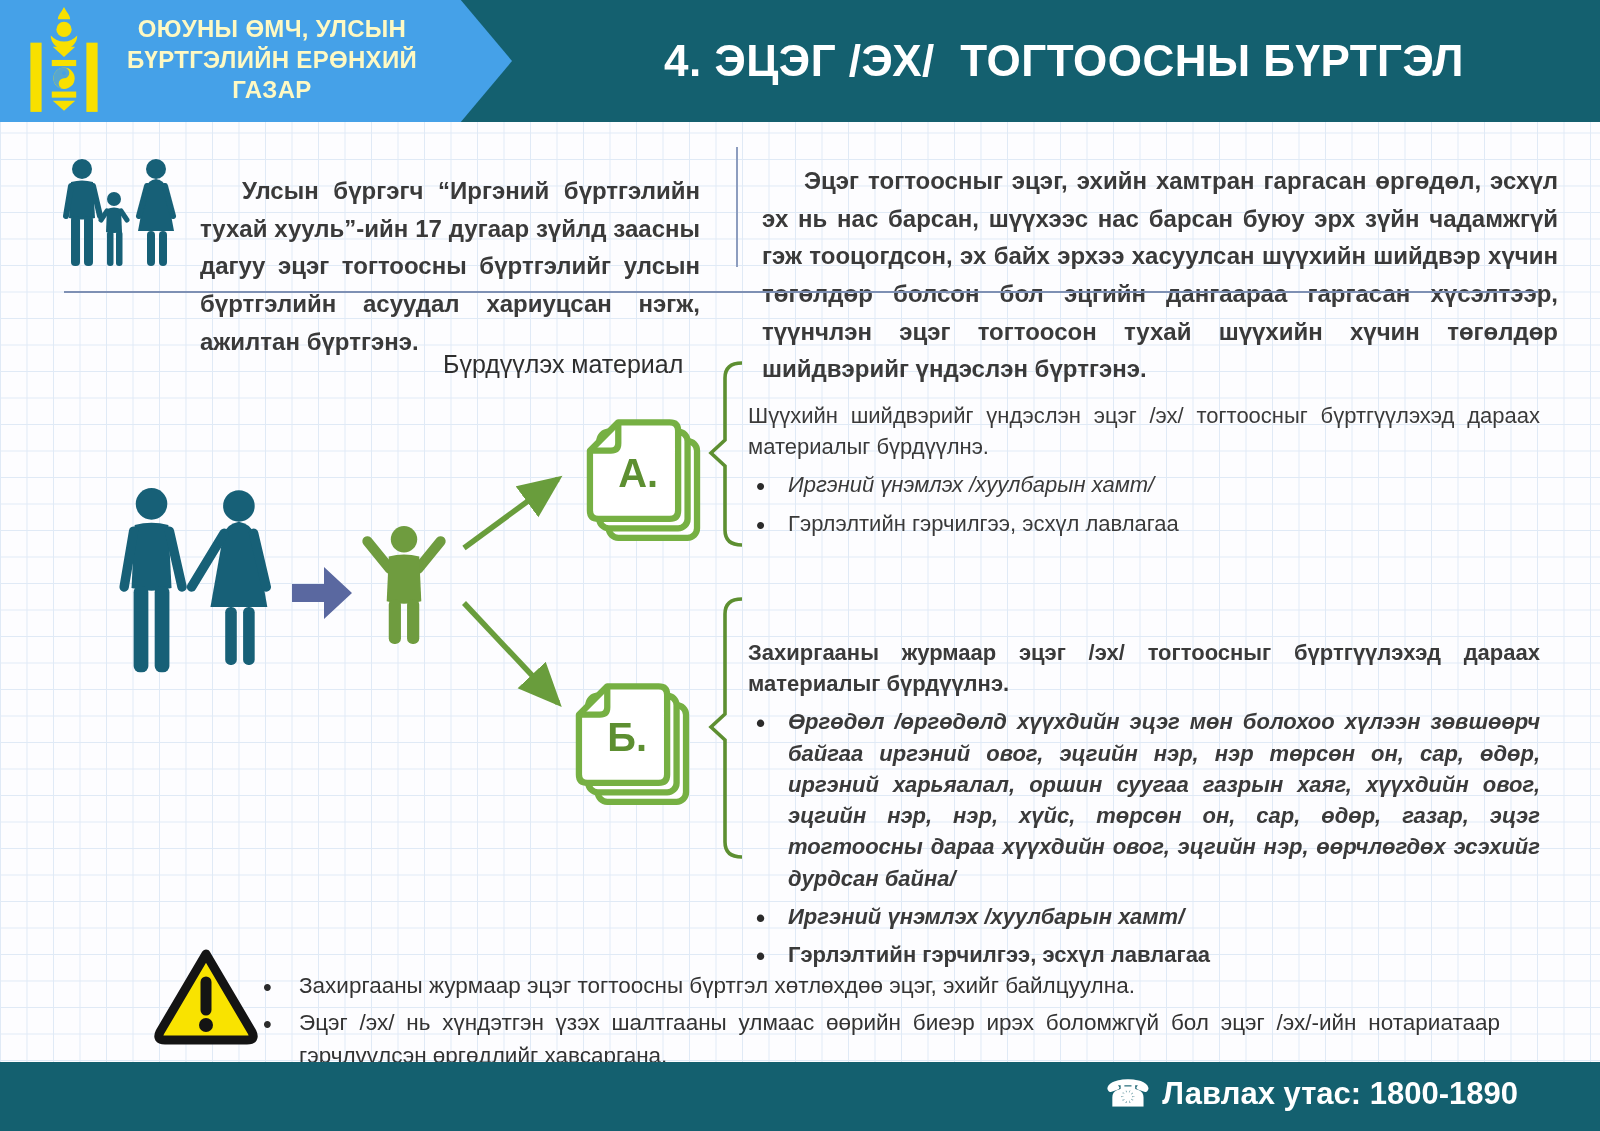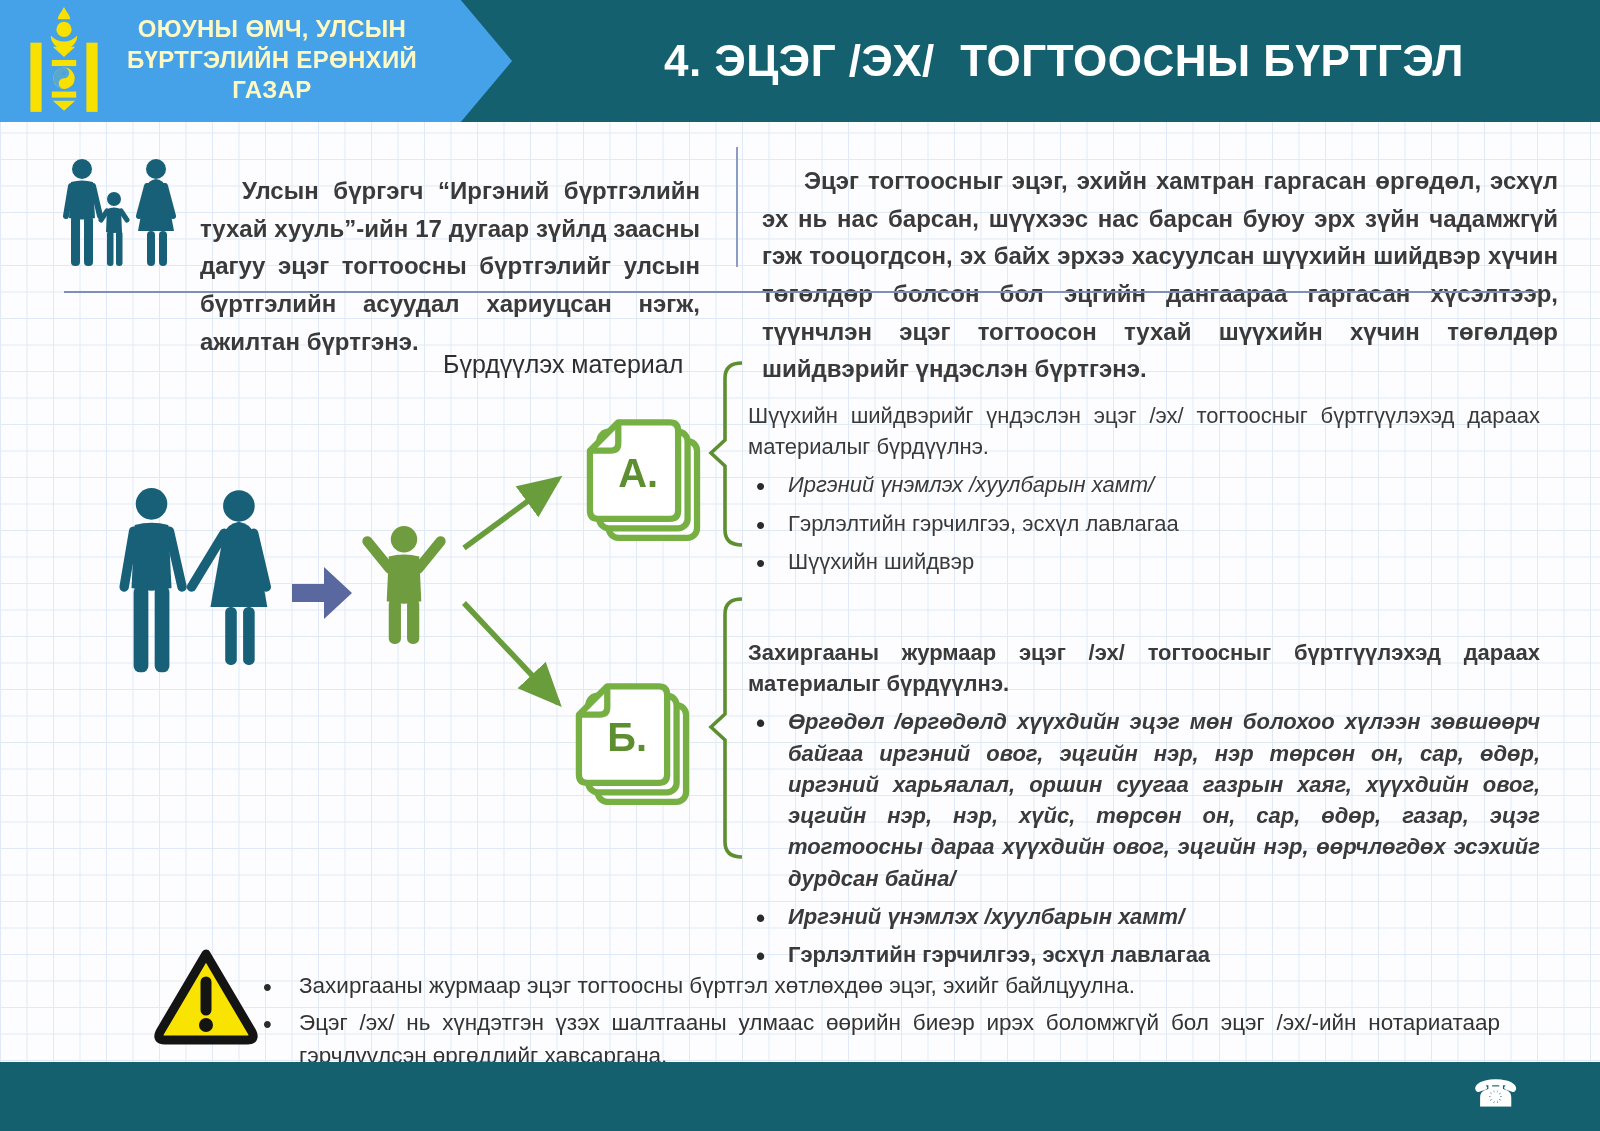--- a/index.html
+++ b/index.html
@@ -207,21 +207,20 @@
   </svg>
   <svg class="brace-b" width="46" height="264" viewBox="0 0 46 264">
     <path d="M44,3 Q27,3 27,18 L27,118 L13,131 L27,144 L27,246 Q27,261 44,261" fill="none" stroke="#5d8f31" stroke-width="3.6"></path>
   </svg>
 
   <div class="section section-a">
     <p class="intro">Шүүхийн шийдвэрийг үндэслэн эцэг /эх/ тогтоосныг бүртгүүлэхэд дараах материалыг бүрдүүлнэ.</p>
     <ul class="blist">
       <li><span></span><span class="it">Иргэний үнэмлэх /хуулбарын хамт/</span></li>
       <li><span>Гэрлэлтийн гэрчилгээ, эсхүл лавлагаа</span><span class="it"></span></li>
-      <li><span>Шүүхийн шийдвэр</span><span class="it"></span></li>
     </ul>
   </div>
 
   <div class="section section-b">
     <p class="intro">Захиргааны журмаар эцэг /эх/ тогтоосныг бүртгүүлэхэд дараах материалыг бүрдүүлнэ.</p>
     <ul class="blist">
       <li><span></span><span class="it">Өргөдөл /өргөдөлд хүүхдийн эцэг мөн болохоо хүлээн зөвшөөрч байгаа иргэний овог, эцгийн нэр, нэр төрсөн он, сар, өдөр, иргэний харьяалал, оршин суугаа газрын хаяг, хүүхдийн овог, эцгийн нэр, нэр, хүйс, төрсөн он, сар, өдөр, газар, эцэг тогтоосны дараа хүүхдийн овог, эцгийн нэр, өөрчлөгдөх эсэхийг дурдсан байна/</span></li>
       <li><span></span><span class="it">Иргэний үнэмлэх /хуулбарын хамт/</span></li>
       <li><span>Гэрлэлтийн гэрчилгээ, эсхүл лавлагаа</span><span class="it"></span></li>
     </ul>
@@ -233,16 +232,17 @@
     <circle cx="56" cy="81" r="7" fill="#141414"></circle>
   </svg>
   <ul class="blist warn-list">
     <li>Захиргааны журмаар эцэг тогтоосны бүртгэл хөтлөхдөө эцэг, эхийг байлцуулна.</li>
     <li>Эцэг /эх/ нь хүндэтгэн үзэх шалтгааны улмаас өөрийн биеэр ирэх боломжгүй бол эцэг /эх/-ийн нотариатаар гэрчлүүлсэн өргөдлийг хавсаргана.</li>
   </ul>
 
   <div class="footer">
     <div class="footer-phone">
       <span class="phone-glyph">☎</span>
+      <span>Лавлах утас: 1800-1890</span>
     </div>
   </div>
 
 </div>
 
 </body></html>

